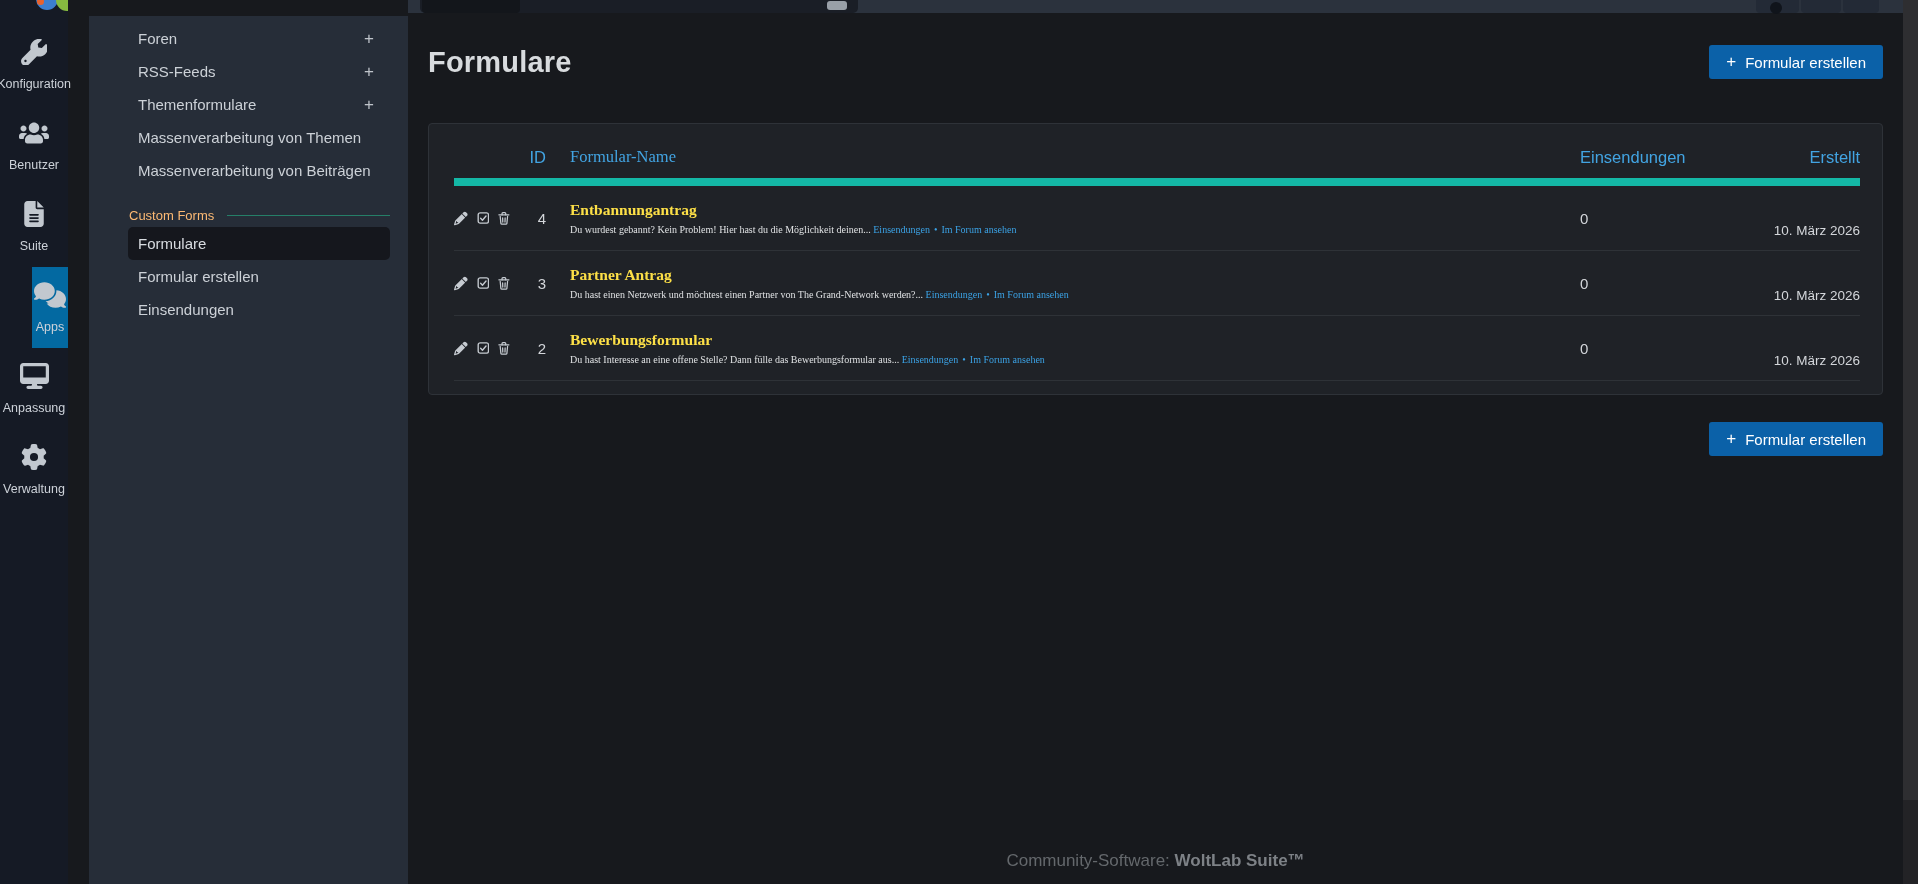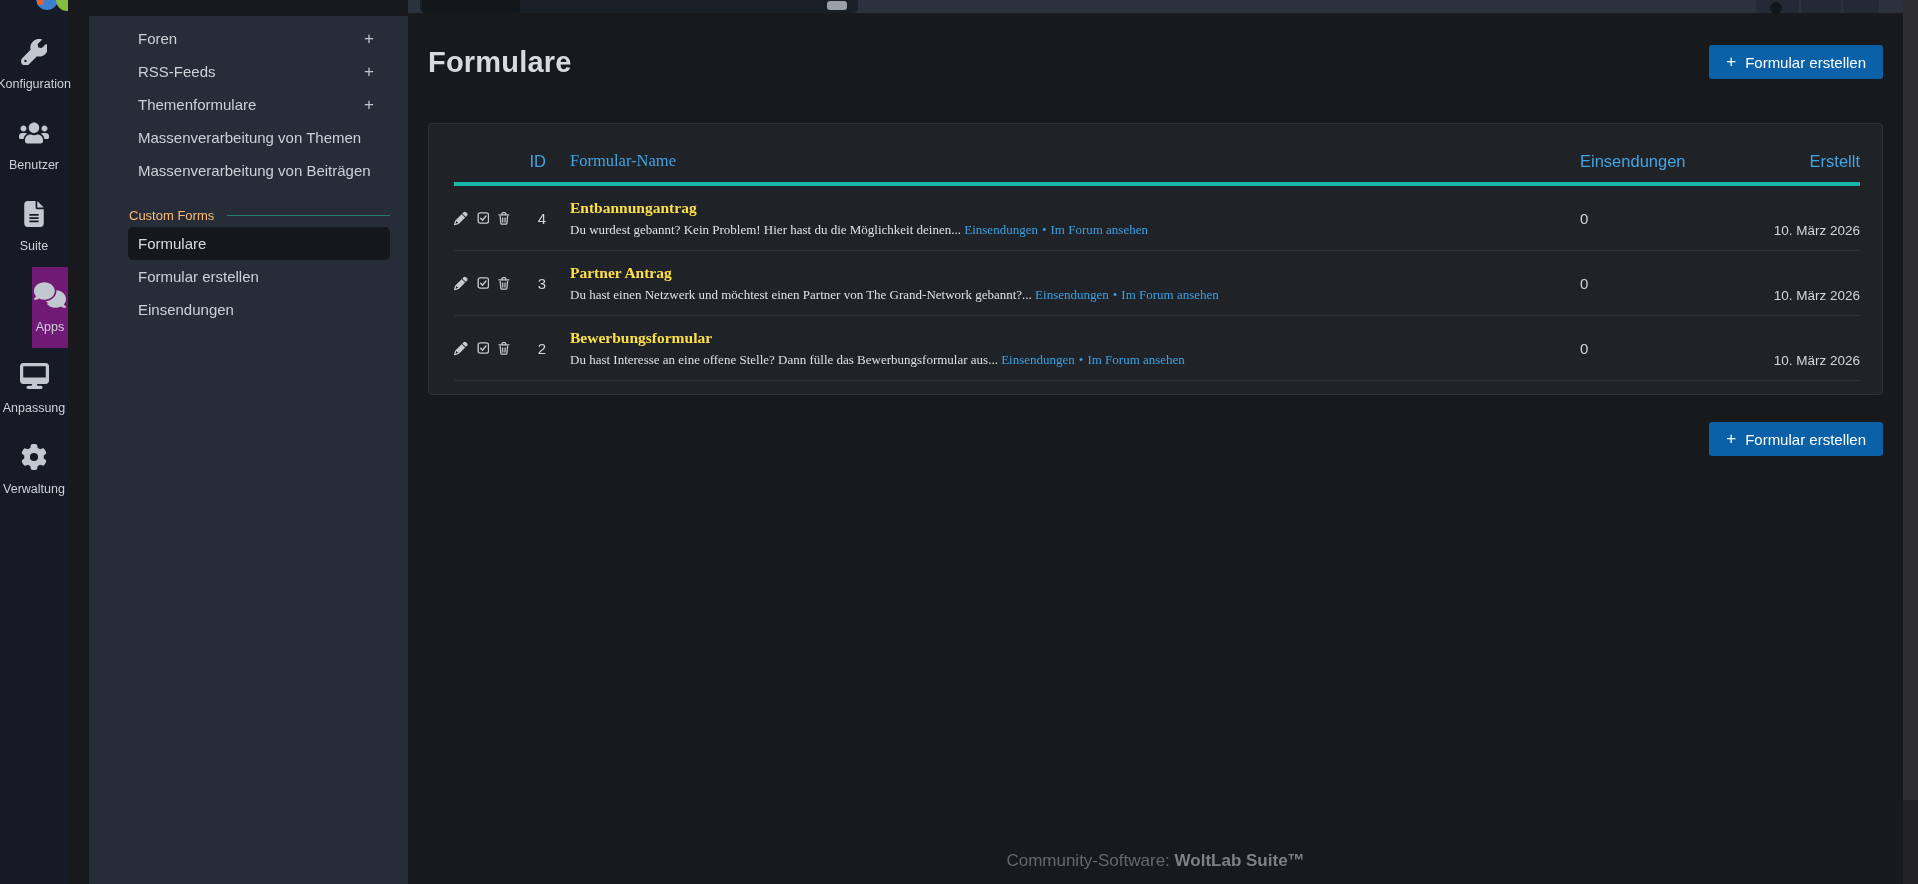--- a/index.html
+++ b/index.html
@@ -11,21 +11,21 @@
 
   
   .rail { position:absolute; left:0; top:0; bottom:0; width:68px; background:#151a25; z-index:3; }
   .rail-logo { position:relative; height:14px; overflow:hidden; }
   .logo-dot { position:absolute; border-radius:50%; }
   .logo-blue  { width:22px; height:22px; left:36px; top:-12px; background:#3c7fd0; }
   .logo-green { width:22px; height:22px; left:56px; top:-11px; background:#86bb40; }
   .logo-orange{ width:7px;  height:7px;  left:37px; top:-2px;  background:#e8622d; }
   .rail-nav { margin-top:10px; }
   .rail-item { height:81px; display:flex; flex-direction:column; align-items:center; justify-content:center; gap:8px; cursor:pointer; }
-  .rail-item.active { background:#701a75;margin-left:32px; }
+  .rail-item.active { background:#0369a1;margin-left:32px; }
   .rail-item svg { height:26px; fill:#c2c8cf; }
   .rail-label { font-size:12.5px; color:#cdd2d9; }
 
   
   .sidebar { position:absolute; left:89px; top:16px; bottom:0; width:319px; background:#262d38; padding-top:6px; z-index:2; }
   .menu-item { height:33px; display:flex; align-items:center; justify-content:space-between; padding:0 34px 0 49px; font-size:15px; color:#ccd1d7; cursor:pointer; }
   .menu-plus { font-size:17px; font-weight:300; color:#bfc4ca; line-height:1; }
   .side-section { display:flex; align-items:center; gap:13px; margin-top:16px; height:24px; padding:0 18px 0 40px; }
   .side-section-label { font-size:13px; color:#fdba74; white-space:nowrap; }
   .side-section-line { flex:1; height:1px; background:#257f68; }
@@ -44,34 +44,34 @@
   .tb-btn.b3 { left:1435px; width:36px; }
   .tb-circle { position:absolute; left:14px; top:2px; width:12px; height:12px; border-radius:50%; background:#10141b; }
 
   .content { display:flex; flex-direction:column; height:871px; padding:0 20px; }
   .page-head { margin-top:30px; height:38px; display:flex; align-items:center; justify-content:space-between; }
   .page-title { font-size:29px; font-weight:600; color:#d8dbde; letter-spacing:.2px; }
   .btn-blue { display:flex; align-items:center; gap:9px; height:34px; padding:0 17px; background:#0b61a8; color:#ffffff; font-size:15px; border:none; border-radius:3px; cursor:pointer; font-family:inherit; }
   .btn-plus { font-size:17px; font-weight:300; line-height:1; margin-top:-1px; }
 
   .card { margin-top:42px; background:#1f2227; border:1px solid #2e3238; border-radius:4px; padding:0 22px 13px 25px; }
-  .thead { display:flex; align-items:flex-end; height:62px; padding-bottom:11px; border-bottom:4px solid #14b8a6; font-size:16.5px; color:#42a4e2; }
+  .thead { display:flex; align-items:flex-end; height:62px; padding-bottom:11px; border-bottom:8px solid #14b8a6; font-size:16.5px; color:#42a4e2; }
   .c-icons { width:56px; }
   .c-id    { width:36px; text-align:right; }
   .c-name  { flex:1; padding-left:24px; min-width:0;font-family:Liberation Serif, serif; }
   .c-sub   { width:110px; }
   .c-date  { width:170px; text-align:right; }
 
   .trow { display:flex; align-items:center; min-height:65px; border-bottom:1px solid #2e3237; }
   .row-icons { width:56px; display:flex; align-items:center; gap:9px; }
   .row-icons svg { cursor:pointer; }
   .ic-stroke { stroke:#c6cbd1; fill:none; stroke-width:1.7; stroke-linecap:round; stroke-linejoin:round; }
   .row-id { width:36px; text-align:right; font-size:15px; color:#d3d6da; }
   .row-title { font-size:15.5px; font-weight:600; color:#fde047; margin-bottom:5px; cursor:pointer; }
-  .row-desc { font-size:13px; color:#dfe1e3; white-space:nowrap; overflow:hidden; }
+  .row-desc { font-size:10px; color:#dfe1e3; white-space:nowrap; overflow:hidden; }
   .row-desc a { color:#3ba2e5; text-decoration:none; cursor:pointer; }
   .desc-sep { color:#3ba2e5; margin:0 4px; }
   .row-sub { width:110px; font-size:15px; color:#d3d6da; }
   .row-date { width:170px; text-align:right; font-size:13.5px; color:#d3d6da;margin-top:24px; }
 
   .bottom-action { margin-top:27px; display:flex; justify-content:flex-end; }
 
   .page-footer { margin-top:auto; padding-bottom:13px; text-align:center; font-size:17px; color:#64686c; }
   .page-footer b { color:#7d8186; font-weight:600; }
 
@@ -245,21 +245,21 @@
             <svg viewBox="0 0 16 18" width="13" height="15">
                 <path class="ic-stroke" d="M1.2 4h13.6"></path>
                 <path class="ic-stroke" d="M5.5 4V2.3c0-.7.5-1.3 1.2-1.3h2.6c.7 0 1.2.6 1.2 1.3V4"></path>
                 <path class="ic-stroke" d="M3 6.2l.9 9.4c.1.7.6 1.2 1.3 1.2h5.6c.7 0 1.2-.5 1.3-1.2l.9-9.4"></path>
                 <path class="ic-stroke" d="M6.3 8.3l.2 5.5M9.7 8.3l-.2 5.5"></path>
               </svg>
           </span>
           <span class="row-id">3</span>
           <span class="c-name">
             <div class="row-title">Partner Antrag</div>
-            <div class="row-desc"><span>Du hast einen Netzwerk und möchtest einen Partner von The Grand-Network gebannt?...</span>
+            <div class="row-desc"><span>Du hast einen Netzwerk und möchtest einen Partner von The Grand-Network werden?...</span>
               <a>Einsendungen</a><span class="desc-sep">•</span><a>Im Forum ansehen</a>
             </div>
           </span>
           <span class="row-sub">0</span>
           <span class="row-date">10. März 2026</span>
         </div>
 
         <div class="trow">
           <span class="row-icons">
             <svg viewBox="0 0 512 512" width="15" height="15" fill="#c6cbd1">

